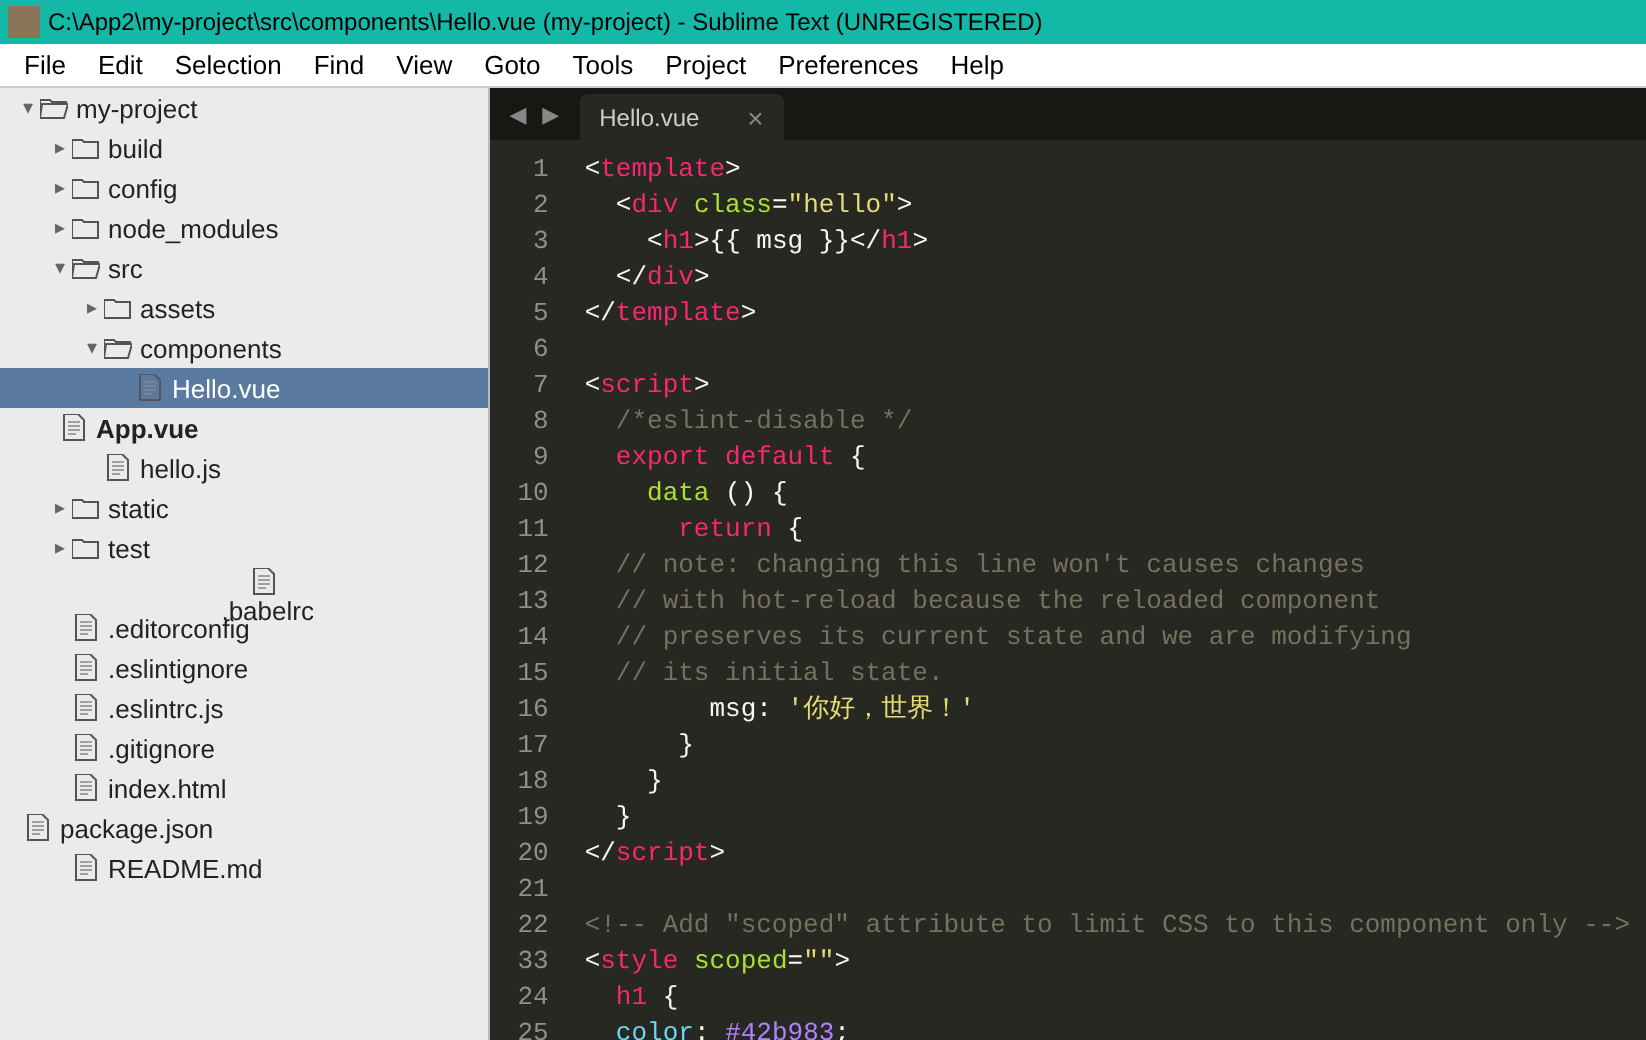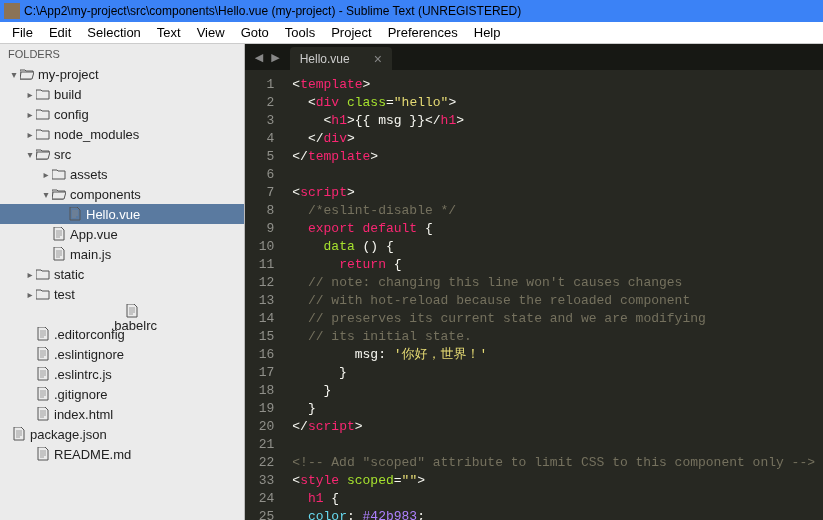--- a/index.html
+++ b/index.html
@@ -1,17 +1,17 @@
 <!DOCTYPE html>
 <html><head>
 <meta charset="utf-8">
 <style>
 * { margin: 0; padding: 0; box-sizing: border-box; }
 body { font-family: "Segoe UI", Tahoma, sans-serif; font-size: 12px; background: #272822; color: #ccc; overflow: hidden; width: 823px; height: 520px; }
-.titlebar { background: #3b82f6; color: #000; height: 22px; display: flex; align-items: center; padding: 0 4px; font-size: 12px; }
+.titlebar { background: #14b8a6; color: #000; height: 22px; display: flex; align-items: center; padding: 0 4px; font-size: 12px; }
 .titlebar .icon { width: 16px; height: 16px; background: #8b7355; margin-right: 4px; }
 .menubar { background: #fff; color: #000; height: 22px; display: flex; align-items: center; padding: 0 4px; font-size: 13px; border-bottom: 1px solid #ccc; }
 .menubar .menu-item { padding: 2px 8px; cursor: pointer; }
 .main { display: flex; height: calc(520px - 44px); }
 .sidebar { width: 288px; background: #ebebeb; color: #222; overflow-y: auto; font-size: 13px; border-right: 1px solid #bbb; }
 .sidebar-header { padding: 4px 8px; font-size: 11px; color: #555; text-transform: uppercase; }
 .tree-item { display: flex; align-items: center; height: 20px; cursor: pointer; white-space: nowrap; }
 .tree-item.selected { background: #5a7aa0; color: #fff; }
 .tree-disclosure { width: 12px; text-align: center; color: #666; font-size: 10px; }
 .tree-icon { margin-right: 4px; display: inline-flex; align-items: center; justify-content: center; width: 14px; }
@@ -42,32 +42,31 @@
 
 <div class="titlebar">
   <div class="icon"></div>
   <span>C:\App2\my-project\src\components\Hello.vue (my-project) - Sublime Text (UNREGISTERED)</span>
 </div>
 
 <div class="menubar" id="menubar">
     <div class="menu-item">File</div>
     <div class="menu-item">Edit</div>
     <div class="menu-item">Selection</div>
-    <div class="menu-item">Text</div>
+    <div class="menu-item">Find</div>
     <div class="menu-item">View</div>
     <div class="menu-item">Goto</div>
     <div class="menu-item">Tools</div>
     <div class="menu-item">Project</div>
     <div class="menu-item">Preferences</div>
     <div class="menu-item">Help</div>
   </div>
 
 <div class="main">
   <div class="sidebar">
-    <div class="sidebar-header">Folders</div>
     <div id="tree">
         <div class="tree-item" style="padding-left: 8px;">
           <span class="tree-disclosure">▾</span>
           <span class="tree-icon">
             <svg width="14" height="12" viewBox="0 0 14 12">
               <path d="M0 2 L5 2 L6 3 L13 3 L11 11 L0 11 Z" fill="none" stroke="#555" stroke-width="1"></path>
               <path d="M1 4 L14 4 L12 11 L0 11 Z" fill="#ebebeb" stroke="#555" stroke-width="1"></path>
             </svg>
           </span>
           <span>my-project</span>
@@ -131,39 +130,39 @@
         <div class="tree-item selected" style="padding-left: 56px;">
           <span class="tree-disclosure"></span>
           <span class="tree-icon">
             <svg width="12" height="14" viewBox="0 0 12 14">
               <path d="M1 0 L8 0 L11 3 L11 13 L1 13 Z" fill="none" stroke="#555" stroke-width="1"></path>
               <path d="M3 4 L9 4 M3 6 L9 6 M3 8 L9 8 M3 10 L7 10" stroke="#888" stroke-width="0.8"></path>
             </svg>
           </span>
           <span>Hello.vue</span>
         </div>
+        <div class="tree-item" style="padding-left: 18px; font-weight: bold;">
+          <span class="tree-disclosure"></span>
+          <span class="tree-icon">
+            <svg width="12" height="14" viewBox="0 0 12 14">
+              <path d="M1 0 L8 0 L11 3 L11 13 L1 13 Z" fill="none" stroke="#555" stroke-width="1"></path>
+              <path d="M3 4 L9 4 M3 6 L9 6 M3 8 L9 8 M3 10 L7 10" stroke="#888" stroke-width="0.8"></path>
+            </svg>
+          </span>
+          <span>App.vue</span>
+        </div>
         <div class="tree-item" style="padding-left: 40px;">
           <span class="tree-disclosure"></span>
           <span class="tree-icon">
             <svg width="12" height="14" viewBox="0 0 12 14">
               <path d="M1 0 L8 0 L11 3 L11 13 L1 13 Z" fill="none" stroke="#555" stroke-width="1"></path>
               <path d="M3 4 L9 4 M3 6 L9 6 M3 8 L9 8 M3 10 L7 10" stroke="#888" stroke-width="0.8"></path>
             </svg>
           </span>
-          <span>App.vue</span>
-        </div>
-        <div class="tree-item" style="padding-left: 40px;">
-          <span class="tree-disclosure"></span>
-          <span class="tree-icon">
-            <svg width="12" height="14" viewBox="0 0 12 14">
-              <path d="M1 0 L8 0 L11 3 L11 13 L1 13 Z" fill="none" stroke="#555" stroke-width="1"></path>
-              <path d="M3 4 L9 4 M3 6 L9 6 M3 8 L9 8 M3 10 L7 10" stroke="#888" stroke-width="0.8"></path>
-            </svg>
-          </span>
-          <span>main.js</span>
+          <span>hello.js</span>
         </div>
         <div class="tree-item" style="padding-left: 24px;">
           <span class="tree-disclosure">▸</span>
           <span class="tree-icon">
             <svg width="14" height="12" viewBox="0 0 14 12">
               <path d="M0 2 L5 2 L6 3 L13 3 L13 11 L0 11 Z" fill="none" stroke="#555" stroke-width="1"></path>
             </svg>
           </span>
           <span>static</span>
         </div>

